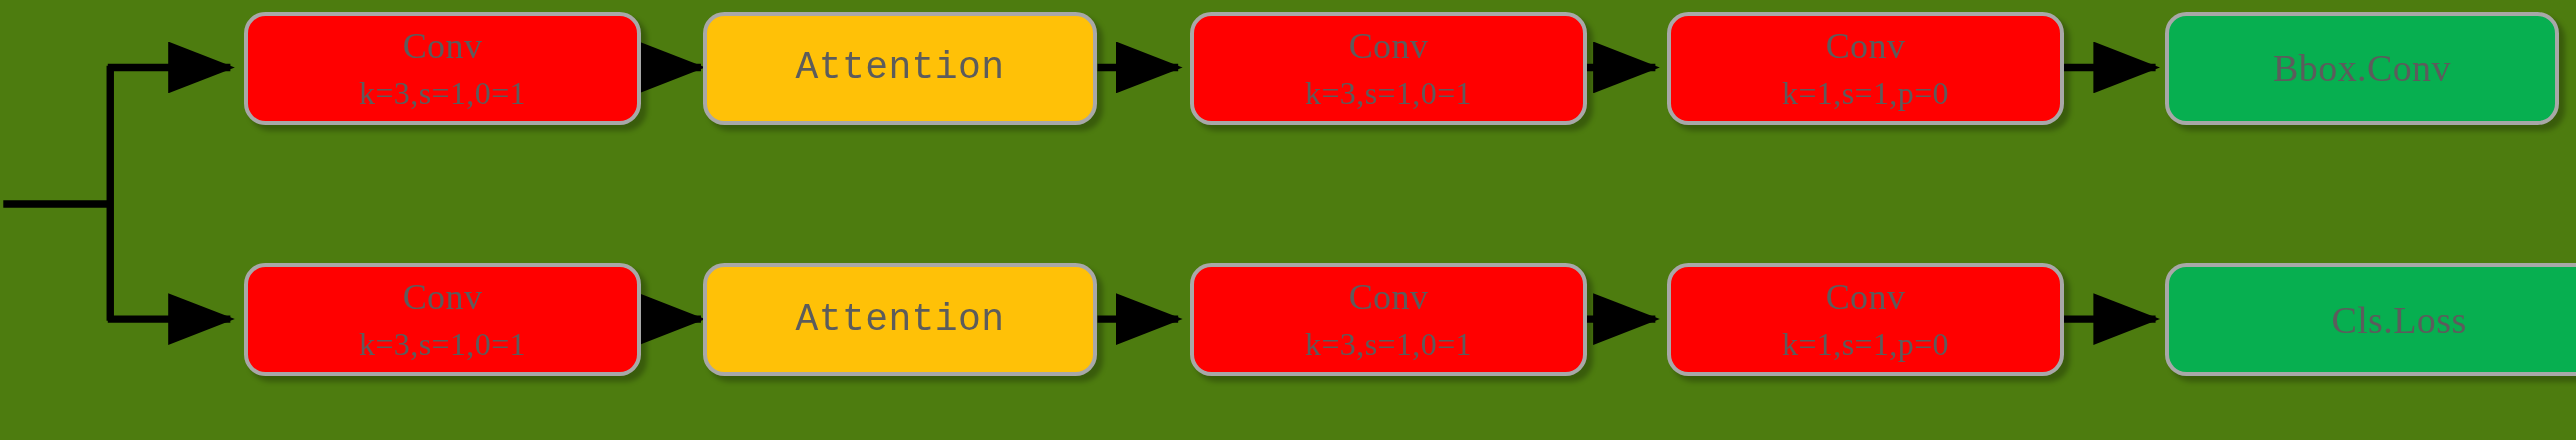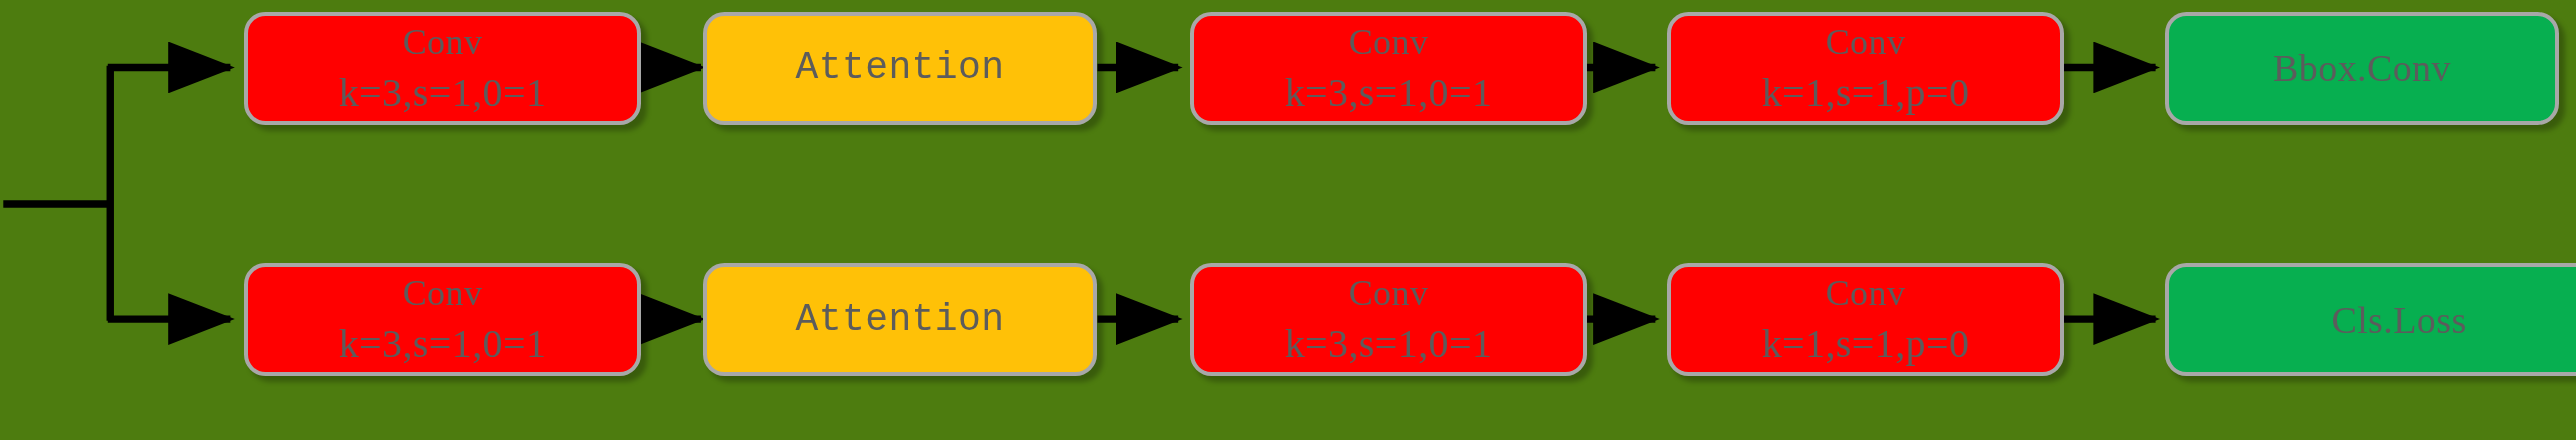--- a/index.html
+++ b/index.html
@@ -43,21 +43,21 @@
     color: #5c5c5c;
     line-height: 1.0;
     box-shadow: 5.8px 5.8px 5.8px rgba(0,0,0,0.26);
     -webkit-font-smoothing: antialiased;
   }
   .node .line1 {
     font-size: 36px;
     letter-spacing: 0.4px;
   }
   .node .line2 {
-    font-size: 40px;
+    font-size: 32px;
     letter-spacing: 0.4px;
     margin-top: 13px;
   }
   .node.single .line1 {
     font-size: 38px;
     margin: 0;
   }
   .node.conv  { background: #ff0000; }
   .node.attn  { background: #ffc107; font-family: Liberation Mono, monospace; }
   .node.loss  { background: #07af50; }

